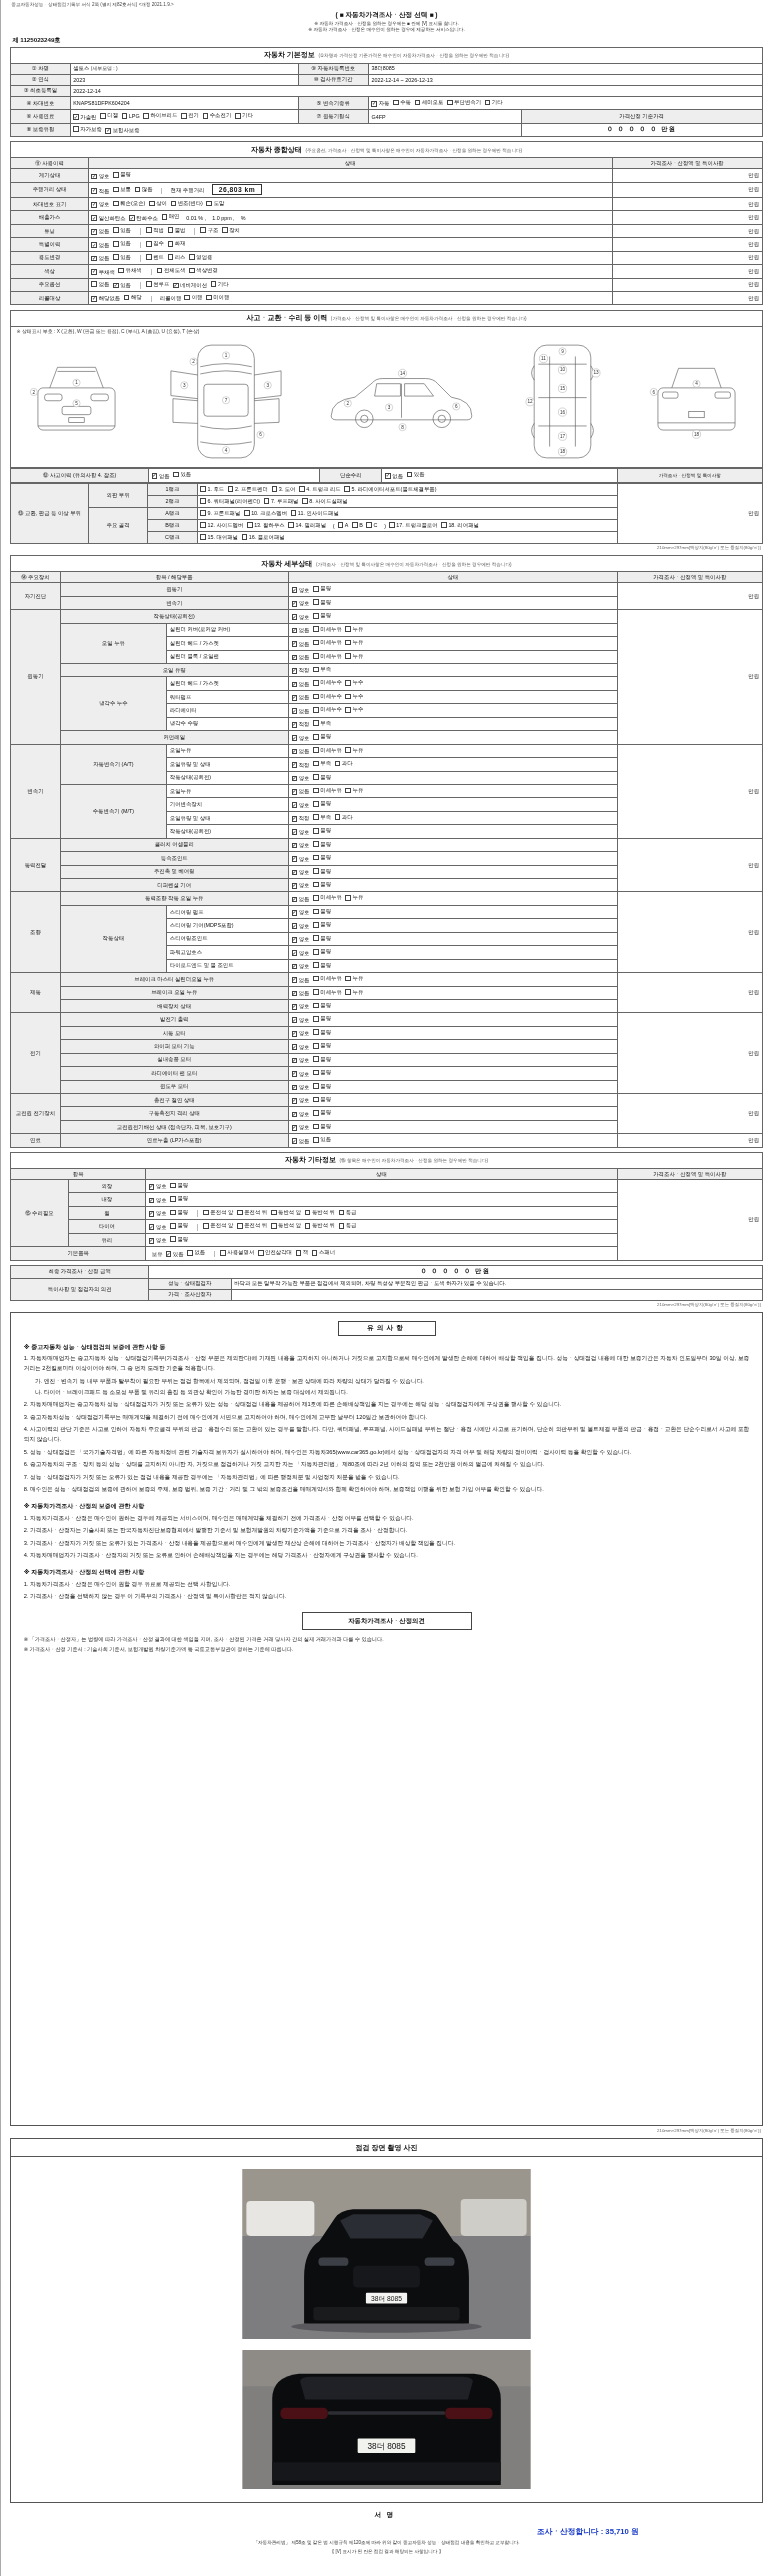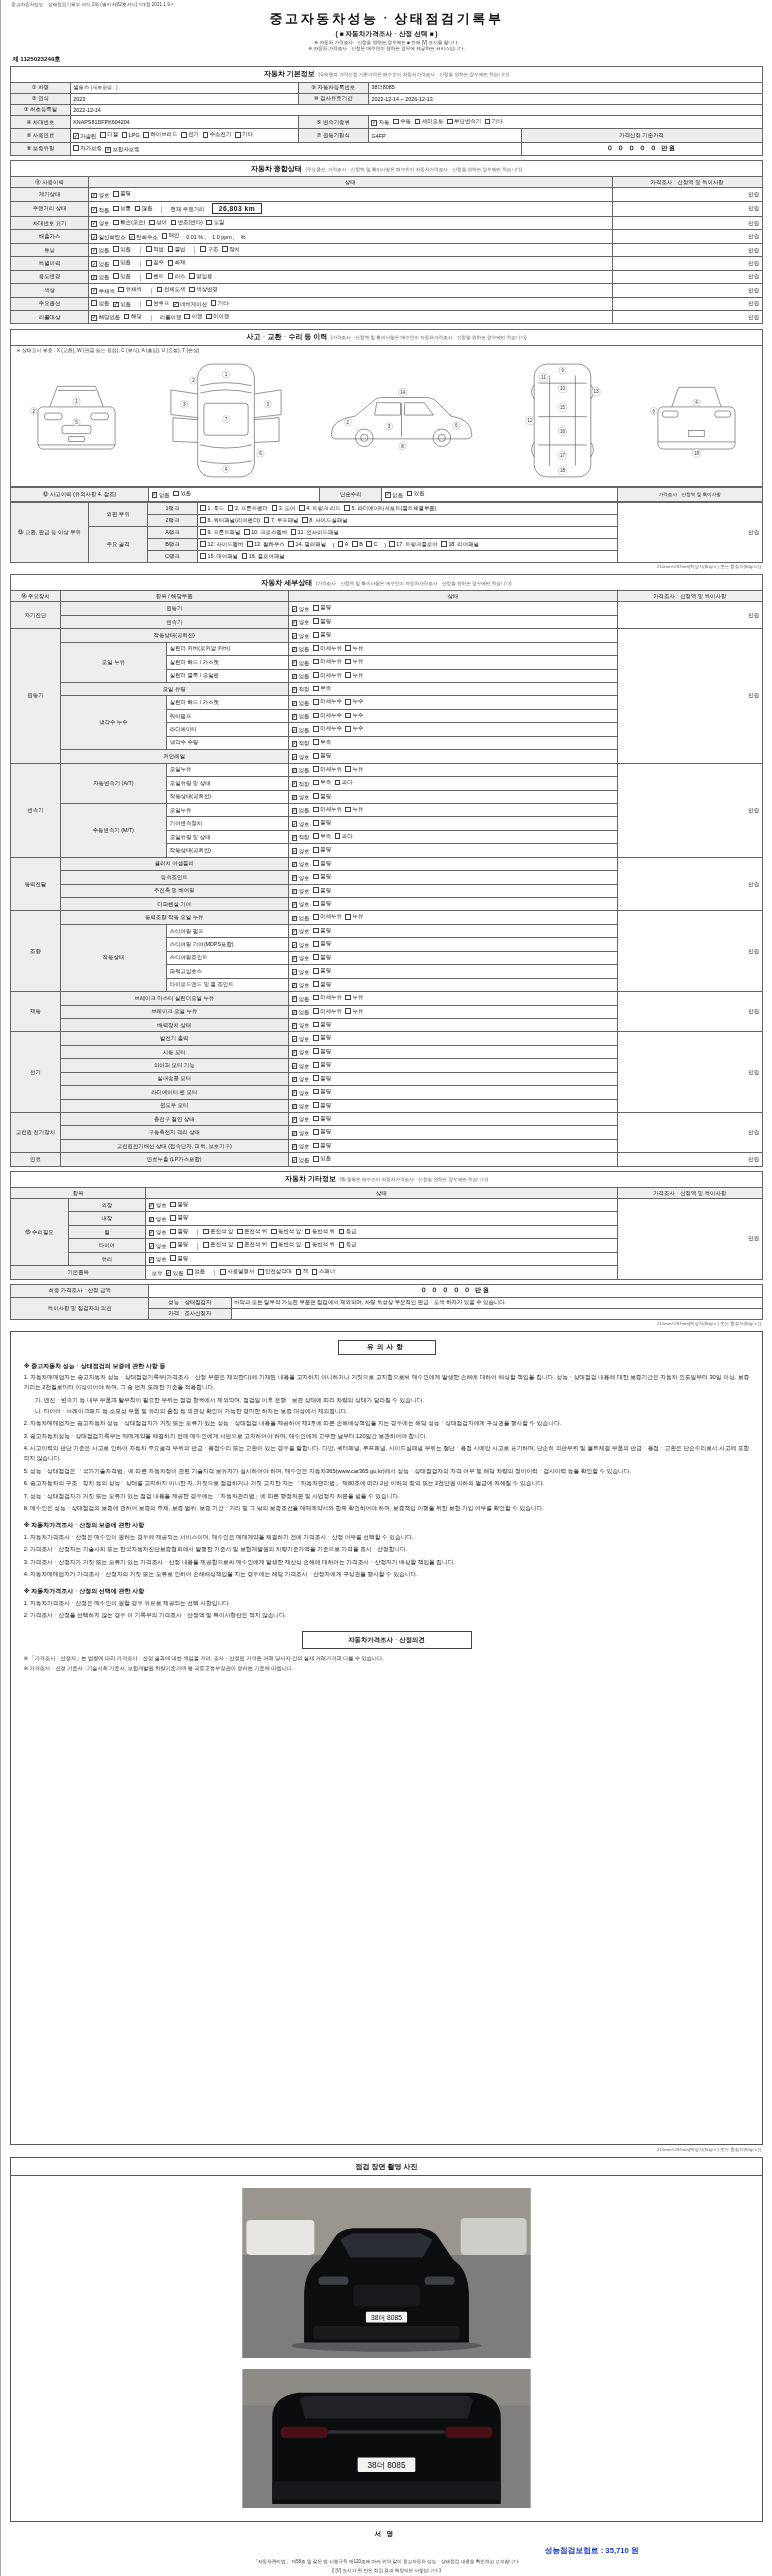--- a/index.html
+++ b/index.html
@@ -47,21 +47,20 @@
 .foot-line{text-align:center;font-size:4.6px;color:#333;margin-top:3.6px}
 .op-text{font-size:5.4px;text-align:left}
 </style>
 </head>
 <body>
 
 <div class="sheet">
 
   <div class="topstrip">중고자동차성능ㆍ상태점검기록부 서식 2쪽 (별지 제82호서식) &lt;개정 2021.1.9.&gt;</div>
 
-  <div class="title">중고자동차성능ㆍ상태점검기록부</div>
   <div class="subtitle">( ■ 자동차가격조사ㆍ산정 선택 ■ )</div>
   <div class="tnote">※ 자동차 가격조사ㆍ산정을 원하는 경우에는 ■ 란에 [V] 표시를 합니다.</div>
   <div class="tnote">※ 자동차 가격조사ㆍ산정은 매수인이 원하는 경우에 제공하는 서비스입니다.</div>
   <div class="docno">제 1125023249호</div>
 
   <table class="tbl">
     <colgroup>
         <col style="width:59px">
         <col style="width:227px">
         <col style="width:70px">
@@ -1357,18 +1356,18 @@
       <rect x="74" y="112" width="92" height="22" rx="9" fill="#4a1016"></rect>
       <rect x="394" y="112" width="92" height="22" rx="9" fill="#4a1016"></rect>
       <rect x="166" y="119" width="228" height="7" rx="3" fill="#2c2e33"></rect>
       <rect x="58" y="218" width="444" height="36" fill="#16171a"></rect>
       <rect x="224" y="172" width="112" height="28" rx="2" fill="#f2f2ef"></rect>
       <text x="280" y="192" font-size="16" text-anchor="middle" fill="#111" font-family="Liberation Sans, sans-serif">38더 8085</text>
     </svg>
   </div>
 
   <div class="sign-label">서명</div>
-  <div class="fee"><span>성능점검보험료 :</span> <span>35,710 원</span></div>
+  <div class="fee"><span>조사ㆍ산정합니다 :</span> <span>35,710 원</span></div>
   <div class="foot-line">「자동차관리법」 제58조 및 같은 법 시행규칙 제120조에 따라 위와 같이 중고자동차 성능ㆍ상태점검 내용을 확인하고 교부합니다.</div>
   <div class="foot-line">【 [V] 표시가 된 란은 점검 결과 해당되는 사항입니다 】</div>
 
 </div>
 
 
 </body></html>

